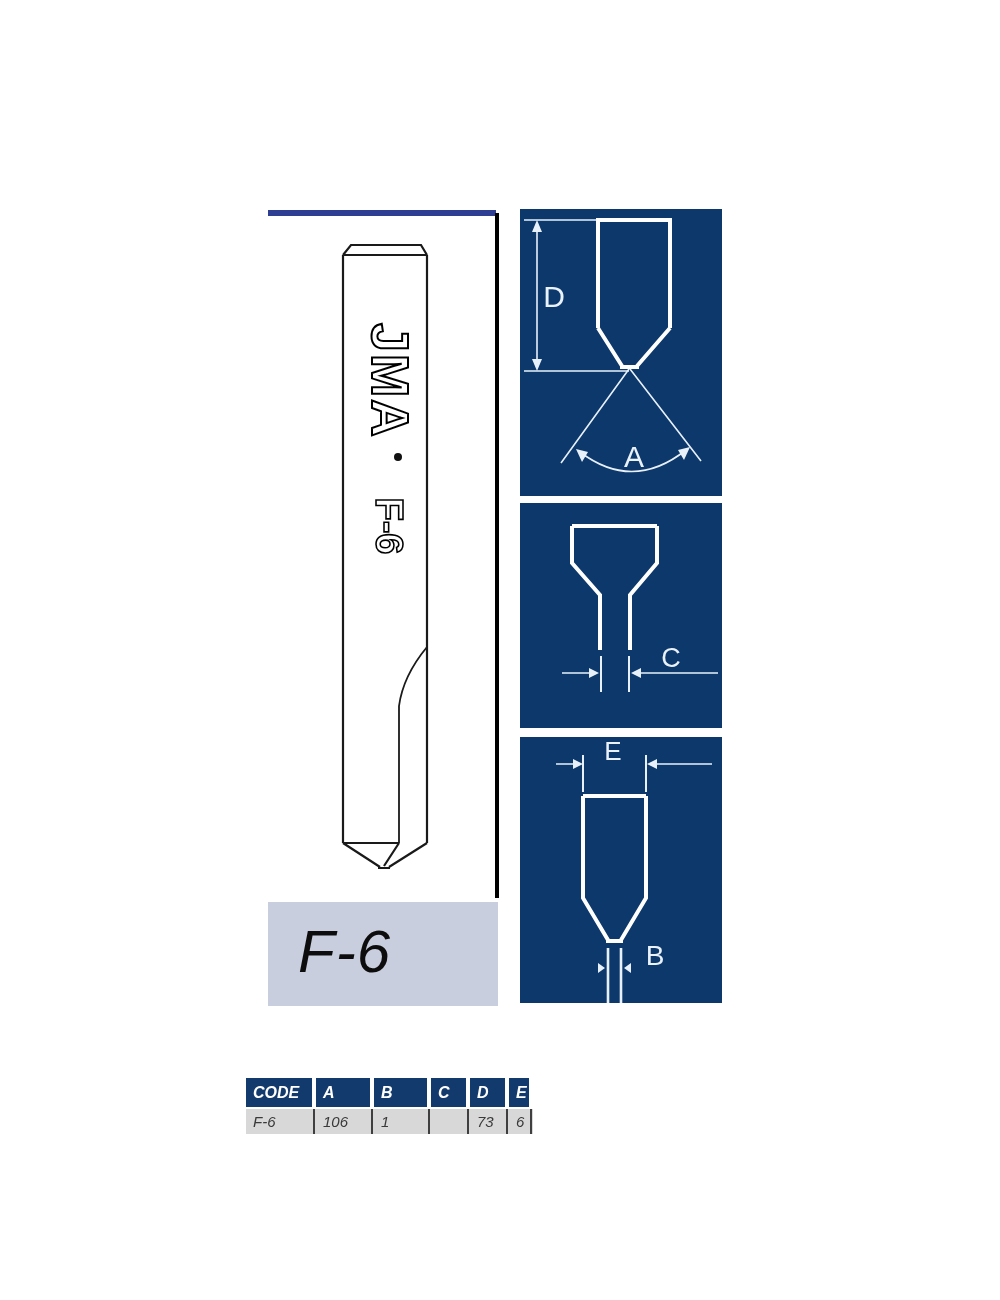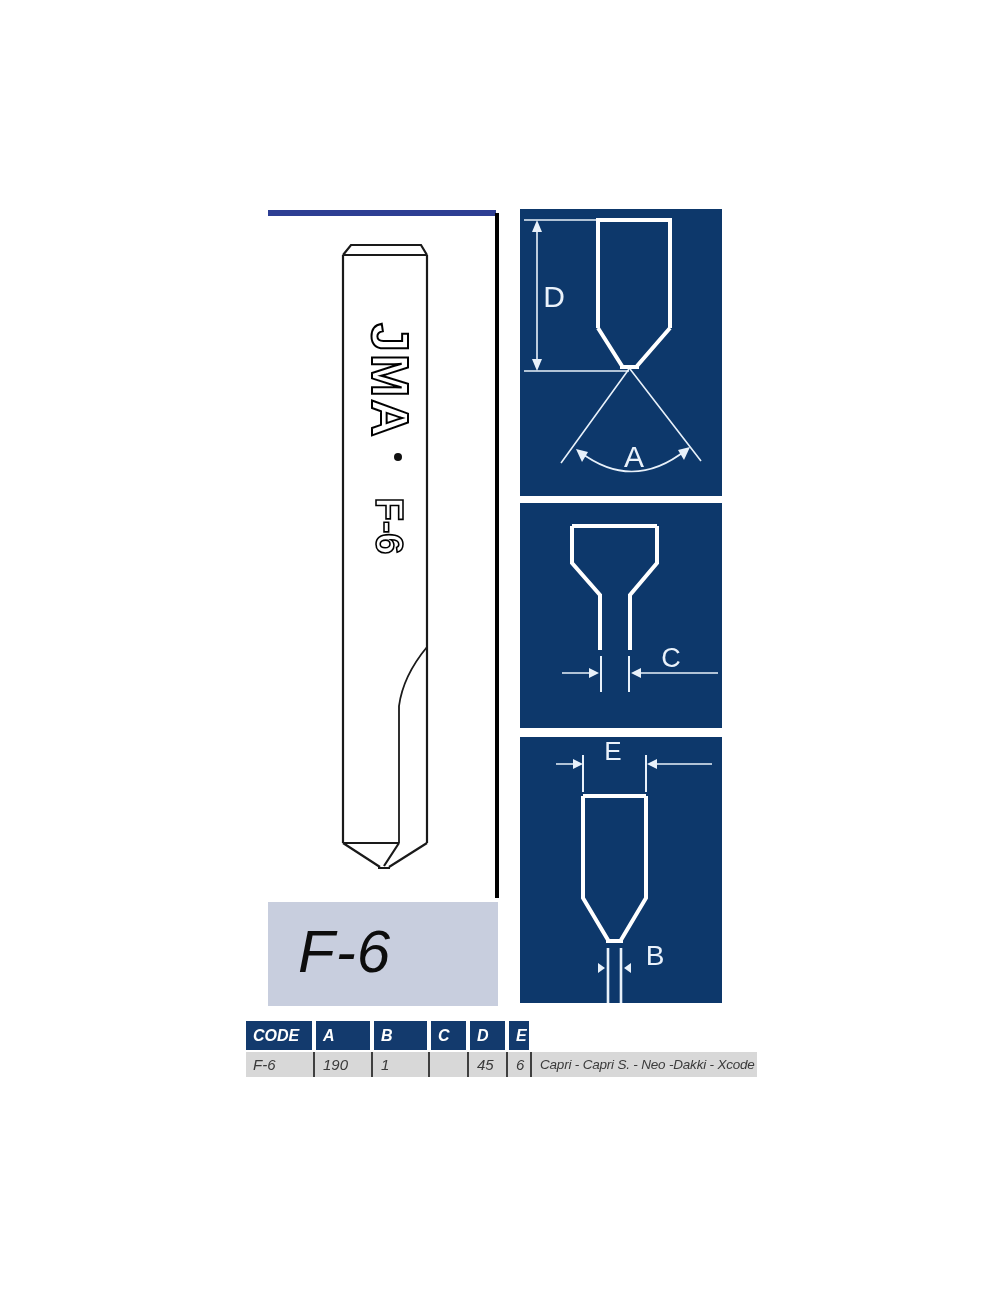--- a/index.html
+++ b/index.html
@@ -15,21 +15,21 @@
   #model-plate span{display:block;padding-left:30px;line-height:100px;
       font-style:italic;font-size:60px;color:#0d0d0d;letter-spacing:1px;}
   
   .panel{background:#0d386b;}
   #panel-profile{left:520px;top:209px;width:202px;height:287px;}
   #panel-front{left:520px;top:503px;width:202px;height:225px;}
   #panel-side{left:520px;top:737px;width:202px;height:266px;}
   .panel svg{display:block;}
   .dimtext{fill:#eaf2fb;font-family:"Liberation Sans",sans-serif;}
   
-  #spec-table{left:246px;top:1021px;width:580px;}
+  #spec-table{left:246px;top:1078px;width:580px;}
   .trow{display:flex;}
   #thead .cell{background:#133a6d;color:#fff;font-weight:bold;font-style:italic;
       font-size:16px;line-height:29px;height:29px;padding-left:7px;box-sizing:border-box;
       white-space:nowrap;overflow:hidden;}
   #thead .sep{width:4px;height:29px;background:#fff;}
   #tbody{margin-top:2px;}
   #tbody .cell{background:#d8d8d8;color:#3a3a3a;font-style:italic;font-size:15px;
       line-height:25px;height:25px;padding-left:7px;box-sizing:border-box;
       white-space:nowrap;overflow:hidden;}
   #tbody .sep{width:4px;height:25px;background:#d8d8d8;position:relative;}
@@ -146,27 +146,26 @@
       <div class="cell c3">C</div>
       <div class="sep"></div>
       <div class="cell c4">D</div>
       <div class="sep"></div>
       <div class="cell c5">E</div>
       <div class="sep"></div>
     </div>
     <div class="trow" id="tbody">
       <div class="cell c0">F-6</div>
       <div class="sep"></div>
-      <div class="cell c1">190</div>
+      <div class="cell c1">106</div>
       <div class="sep"></div>
       <div class="cell c2">1</div>
       <div class="sep"></div>
       <div class="cell c3"></div>
       <div class="sep"></div>
-      <div class="cell c4">45</div>
+      <div class="cell c4">73</div>
       <div class="sep"></div>
       <div class="cell c5">6</div>
       <div class="sep"></div>
-      <div class="cell c6">Capri - Capri S. - Neo -Dakki - Xcode</div>
     </div>
   </div>
 
 </div>
 
 </body></html>

